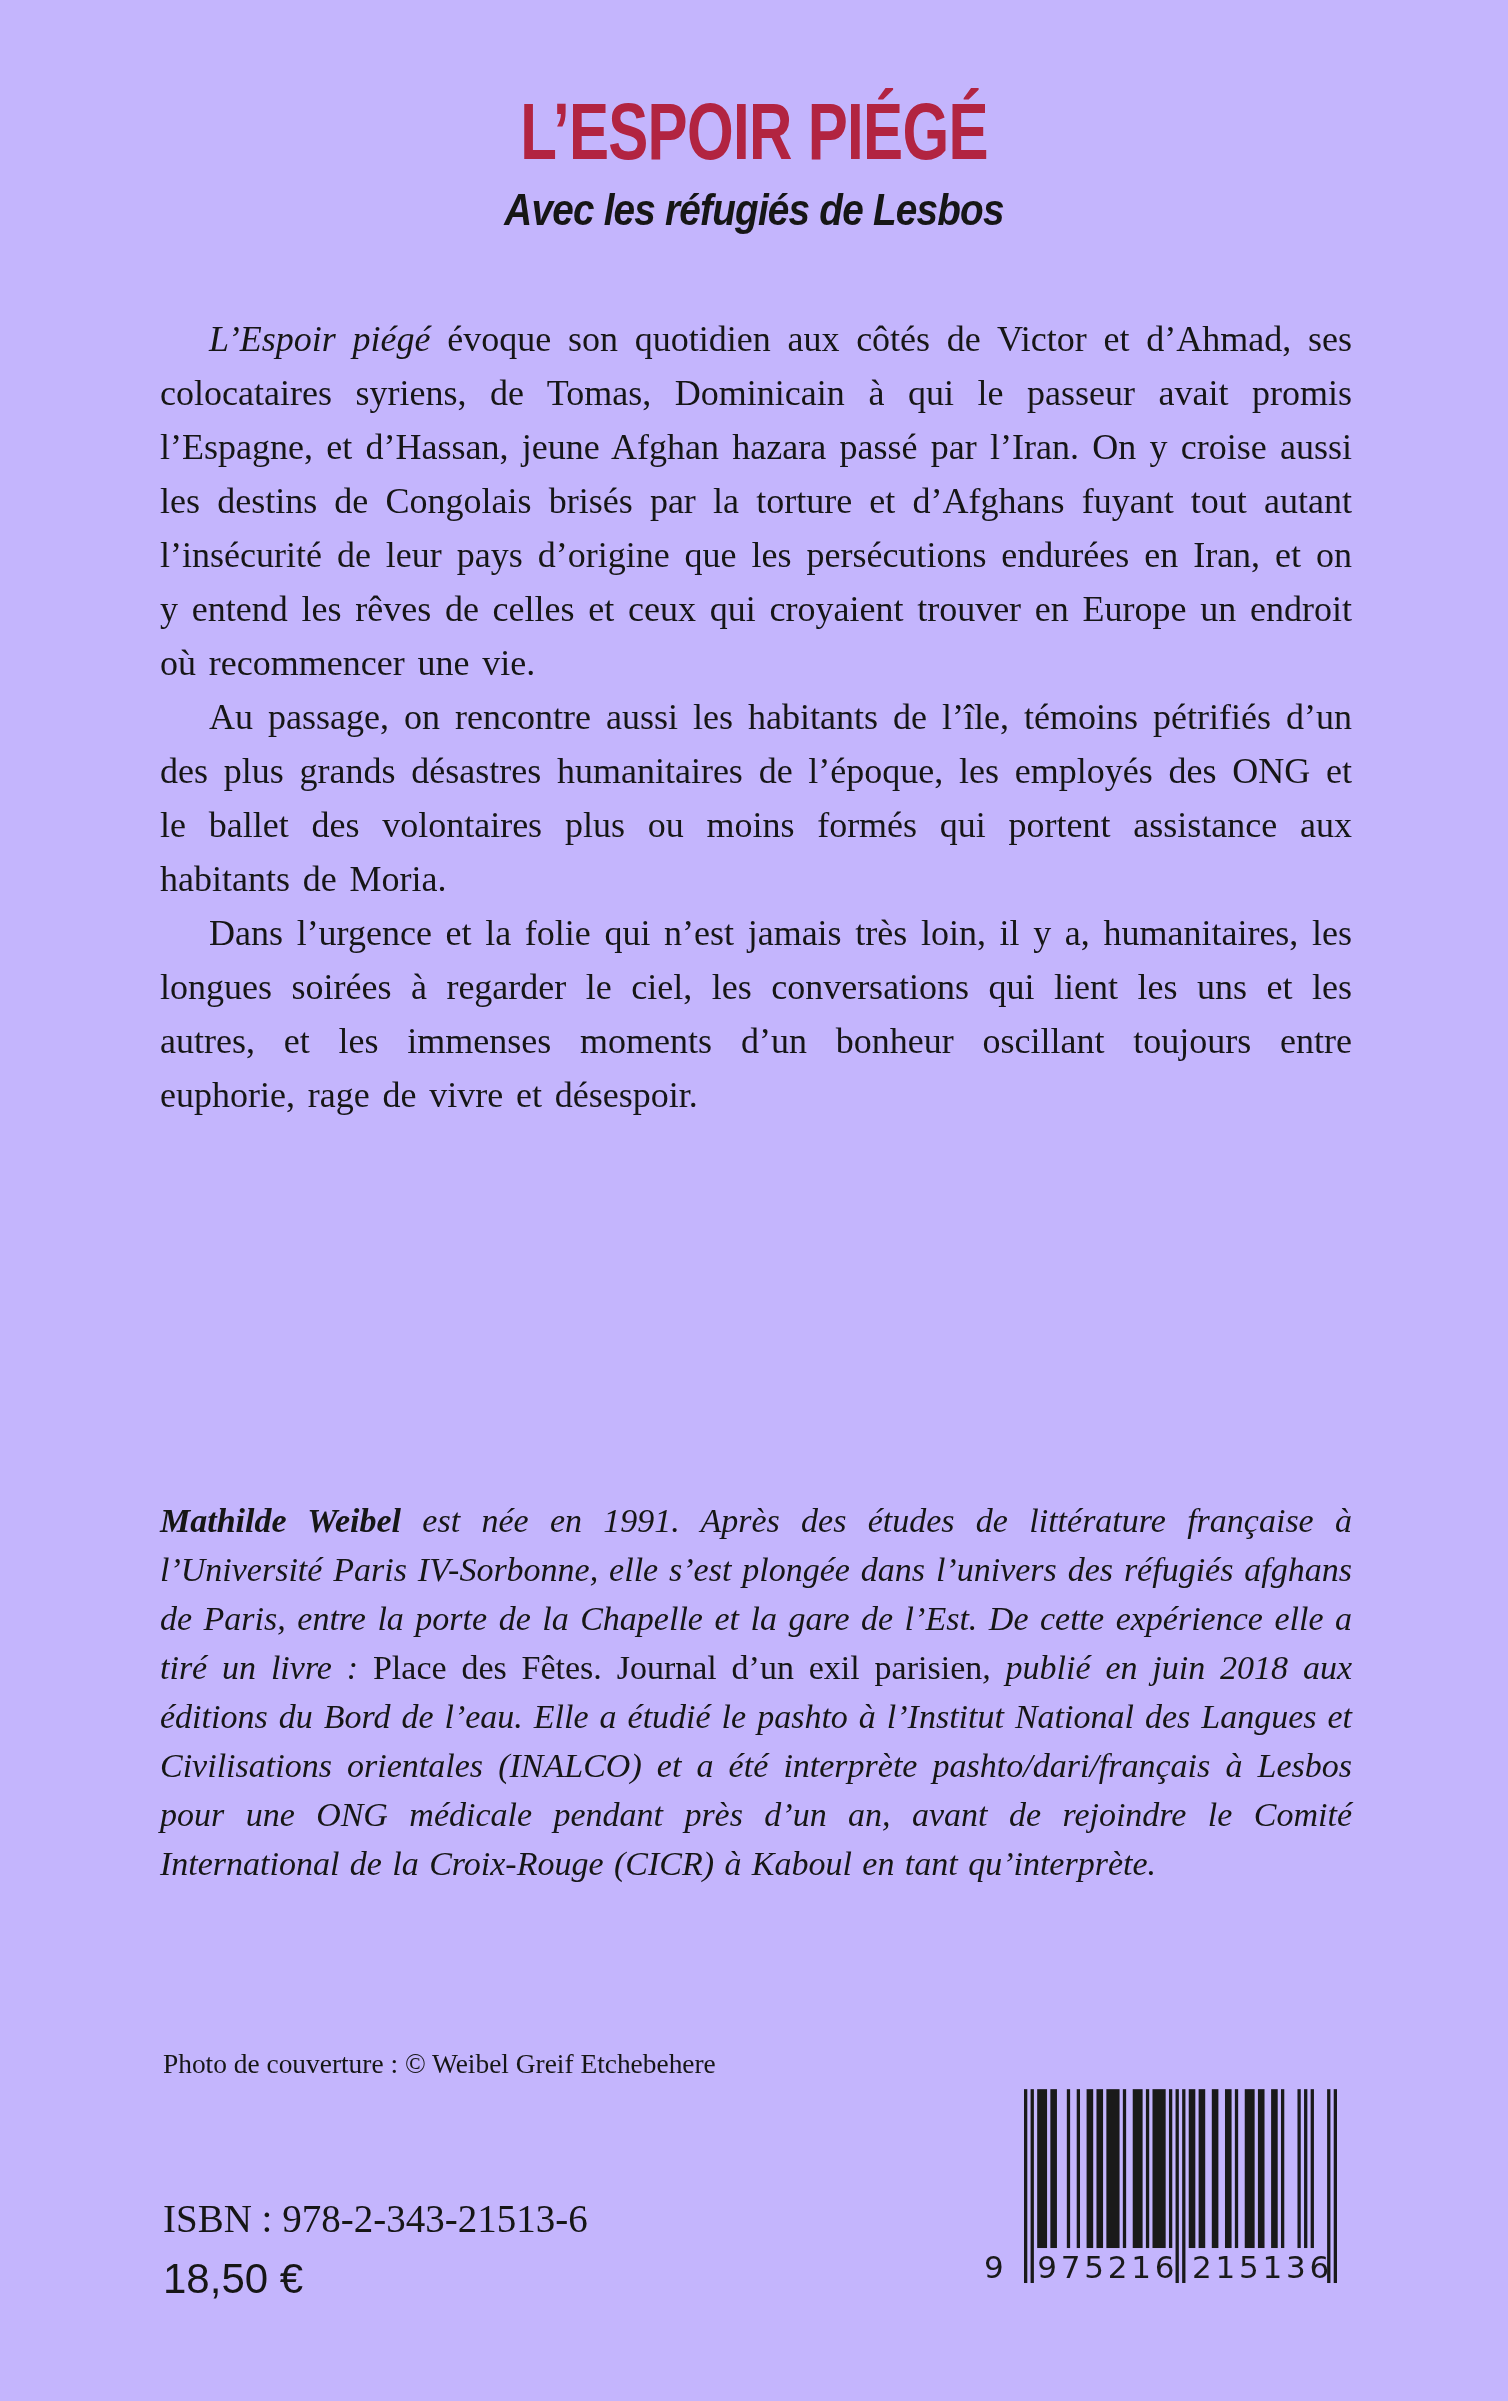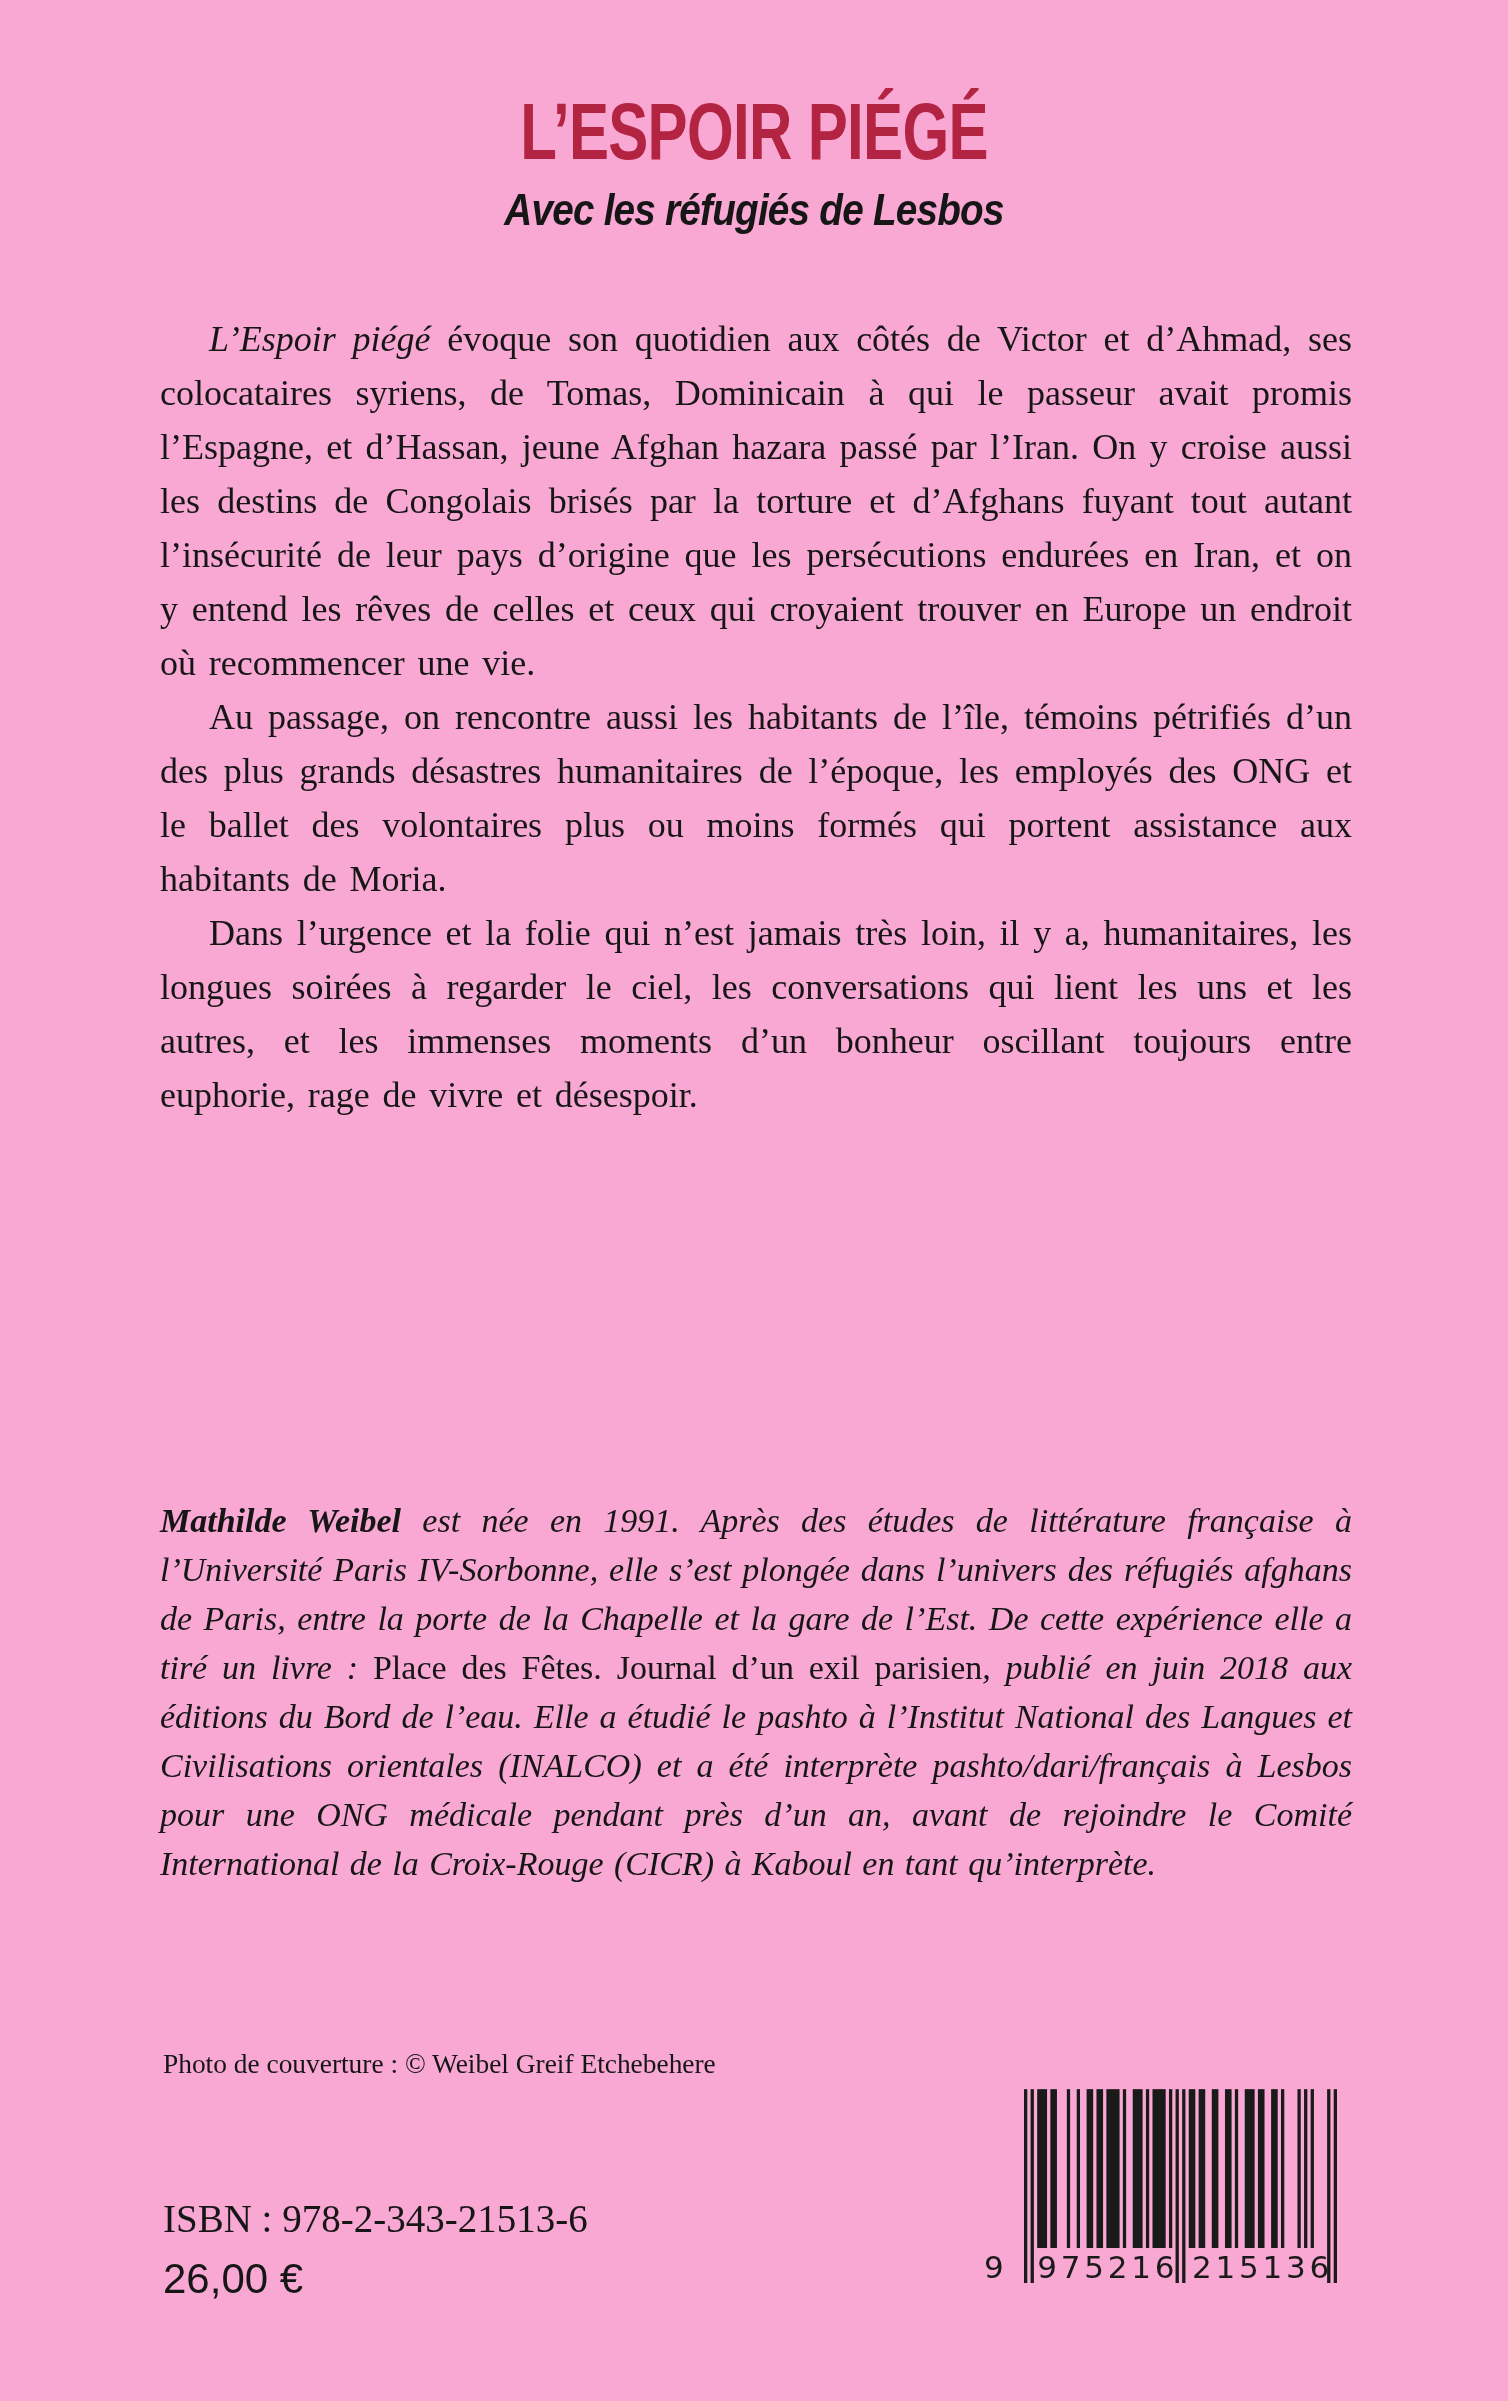--- a/index.html
+++ b/index.html
@@ -1,19 +1,19 @@
 <!DOCTYPE html>
 <html style="font-size:15px"><head>
 <meta charset="utf-8">
 <style>
   html,body{margin:0;padding:0;background:#e8e8e8;}
   .page{
     position:relative;
     width:1508px;height:2402px;
-    background:#f9a8d4;
+    background:#c4b5fd;
     font-family:"Liberation Serif", serif;
     color:#161616;
     overflow:hidden;
     margin:0 auto;
   }
   .title{
     position:absolute;top:92px;left:0;width:100%;
     text-align:center;
     font-family:"Liberation Sans", sans-serif;
     font-weight:bold;
@@ -88,21 +88,21 @@
     <p><span class="run-r">Au passage, on rencontre aussi les habitants de l’île, témoins pétrifiés d’un des plus grands désastres humanitaires de l’époque, les employés des ONG et le ballet des volontaires plus ou moins formés qui portent assistance aux habitants de Moria.</span></p>
     <p><span class="run-r">Dans l’urgence et la folie qui n’est jamais très loin, il y a, humanitaires, les longues soirées à regarder le ciel, les conversations qui lient les uns et les autres, et les immenses moments d’un bonheur oscillant toujours entre euphorie, rage de vivre et désespoir.</span></p>
   </div>
 
   <div class="bio"><span class="run-bi">Mathilde Weibel</span><span class="run-i"> est née en 1991. Après des études de littérature française à l’Université Paris IV-Sorbonne, elle s’est plongée dans l’univers des réfugiés afghans de Paris, entre la porte de la Chapelle et la gare de l’Est. De cette expérience elle a tiré un livre : </span><span class="run-r">Place des Fêtes. Journal d’un exil parisien</span><span class="run-i">, publié en juin 2018 aux éditions du Bord de l’eau. Elle a étudié le pashto à l’Institut National des Langues et Civilisations orientales (INALCO) et a été interprète pashto/dari/français à Lesbos pour une ONG médicale pendant près d’un an, avant de rejoindre le Comité International de la Croix-Rouge (CICR) à Kaboul en tant qu’interprète.</span></div>
 
   <div class="credit">Photo de couverture : © Weibel Greif Etchebehere</div>
 
   <div class="isbn">ISBN : 978-2-343-21513-6</div>
 
-  <div class="price">26,00 €</div>
+  <div class="price">18,50 €</div>
 
   <div class="barcode">
     <svg width="313" height="197" viewBox="0 0 331 208" xmlns="http://www.w3.org/2000/svg">
         <rect x="0.00" y="0" width="3.48" height="205" fill="#1a1a1a"></rect>
         <rect x="6.97" y="0" width="3.48" height="205" fill="#1a1a1a"></rect>
         <rect x="13.94" y="0" width="10.45" height="168" fill="#1a1a1a"></rect>
         <rect x="27.87" y="0" width="6.97" height="168" fill="#1a1a1a"></rect>
         <rect x="45.29" y="0" width="3.48" height="168" fill="#1a1a1a"></rect>
         <rect x="55.75" y="0" width="3.48" height="168" fill="#1a1a1a"></rect>
         <rect x="66.20" y="0" width="6.97" height="168" fill="#1a1a1a"></rect>

